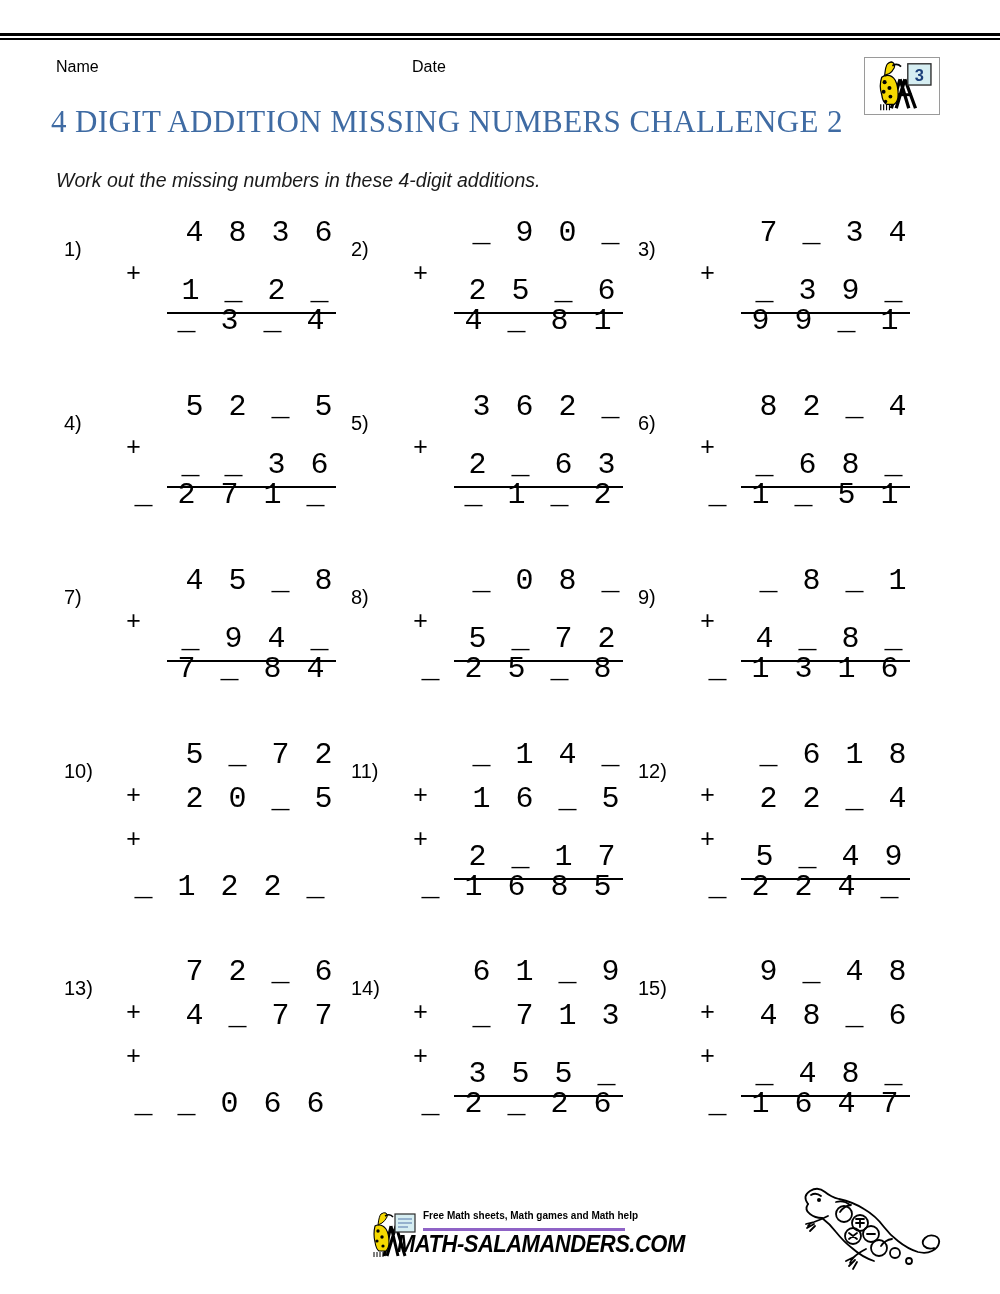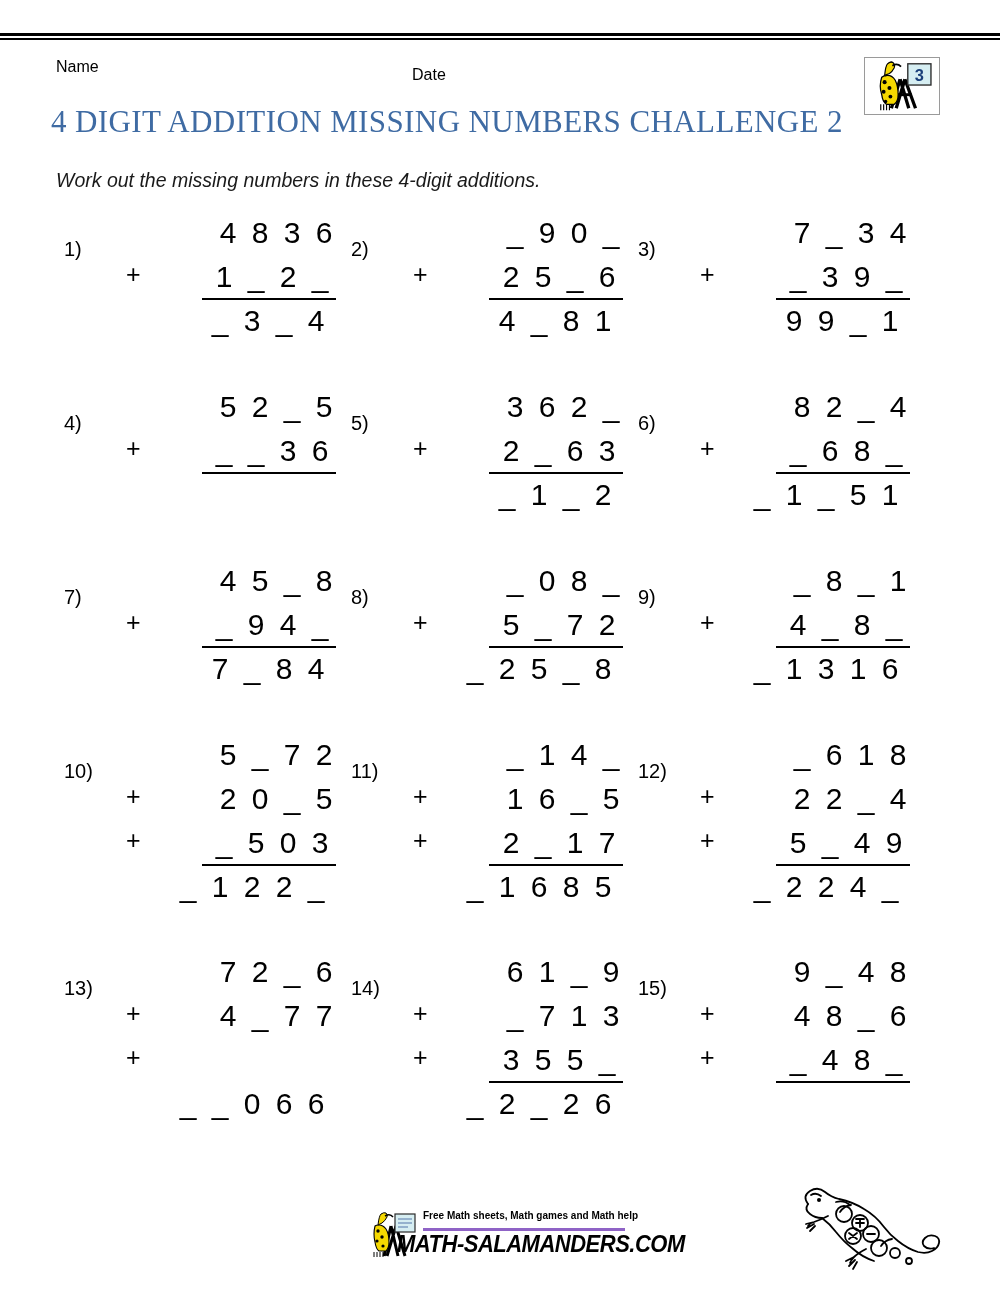--- a/index.html
+++ b/index.html
@@ -37,21 +37,21 @@
   .header-fields {
     position: absolute;
     left: 56px; top: 58px;
     width: 880px; height: 22px;
   }
   .header-fields .name-label {
     position: absolute; left: 0; top: 0;
     font-size: 16px;
   }
   .header-fields .date-label {
-    position: absolute; left: 356px; top: 8px;
+    position: absolute; left: 356px; top: 0;
     font-size: 16px;
   }
 
   
   .page-title {
     position: absolute;
     left: 51px; top: 104px;
     font-family: "Liberation Serif", serif;
     font-size: 31px;
     letter-spacing: 0.4px;
@@ -99,39 +99,41 @@
     color: #000;
   }
   .calc {
     position: absolute;
     left: 56px; top: 0;
     width: 230px;
   }
   .calc-line {
     position: relative;
     height: 44px;
+    font-family: Liberation Mono, monospace;
   }
   .calc-line .plus {
     position: absolute;
     left: 14px; top: 4px;
     font-size: 25px;
     line-height: 1;
   }
   .calc-line .digits {
     position: absolute;
     right: 6px; top: 0;
     font-size: 30px;
     line-height: 38px;
     letter-spacing: 3.5px;
     white-space: pre;
     text-align: right;
   }
   .calc-line.ruled .digits {
     border-bottom: 2.5px solid #000;
     padding: 0 4px 2px 14px;
+    margin-top: 14px;
   }
   .calc-line.answer .digits {
     padding-right: 8px;
   }
 
   
   .footer-logo {
     position: absolute;
     left: 365px; top: 1208px;
     width: 280px; height: 56px;
@@ -258,20 +260,23 @@
       <div class="problem" style="left: 56px; top: 0px;">
         <span class="pnum">4)</span>
         <div class="calc">
           <div class="calc-line">
             <span class="digits">5 2 _ 5</span>
           </div>
           <div class="calc-line ruled">
             <span class="plus">+</span>
             <span class="digits">_ _ 3 6</span>
           </div>
+          <div class="calc-line answer">
+            <span class="digits">_ 2 7 1 _</span>
+          </div>
         </div>
       </div>
       <div class="problem" style="left: 343px; top: 0px;">
         <span class="pnum">5)</span>
         <div class="calc">
           <div class="calc-line">
             <span class="digits">3 6 2 _</span>
           </div>
           <div class="calc-line ruled">
             <span class="plus">+</span>
@@ -351,21 +356,20 @@
         <div class="calc">
           <div class="calc-line">
             <span class="digits">5 _ 7 2</span>
           </div>
           <div class="calc-line">
             <span class="plus">+</span>
             <span class="digits">2 0 _ 5</span>
           </div>
           <div class="calc-line ruled">
             <span class="plus">+</span>
-            <span class="digits">_ 5 0 3</span>
           </div>
           <div class="calc-line answer">
             <span class="digits">_ 1 2 2 _</span>
           </div>
         </div>
       </div>
       <div class="problem" style="left: 343px; top: 0px;">
         <span class="pnum">11)</span>
         <div class="calc">
           <div class="calc-line">
@@ -448,20 +452,23 @@
           <div class="calc-line">
             <span class="digits">9 _ 4 8</span>
           </div>
           <div class="calc-line">
             <span class="plus">+</span>
             <span class="digits">4 8 _ 6</span>
           </div>
           <div class="calc-line ruled">
             <span class="plus">+</span>
             <span class="digits">_ 4 8 _</span>
+          </div>
+          <div class="calc-line answer">
+            <span class="digits">_ 1 6 4 7</span>
           </div>
         </div>
       </div>
     </div>
   </div>
 
 <div class="footer-logo">
   <svg viewBox="0 0 56 52" width="56" height="52" style="position:absolute;left:0;top:2px;">
     <path d="M26 16 L19 46 M26 16 L33 46 M31 16 L40 46 M31 16 L22 46" stroke="#000" stroke-width="3" fill="none"></path>
     <rect x="30" y="4" width="20" height="18" fill="#d6eef2" stroke="#2a2a2a" stroke-width="1.2"></rect>

